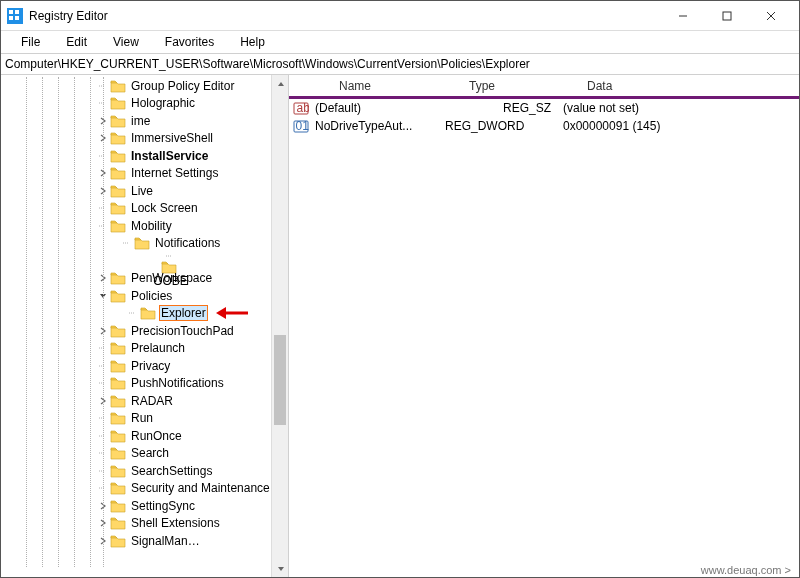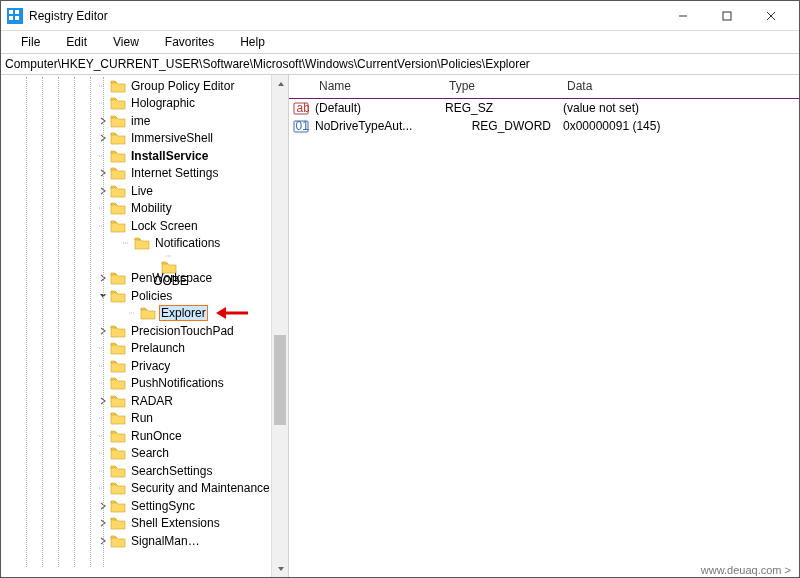--- a/index.html
+++ b/index.html
@@ -17,21 +17,21 @@
 .tree { width: 288px; border-right: 1px solid #d0d0d0; overflow: hidden; position: relative; padding-top: 2px; }
 .tree-inner { position: relative; }
 .row { display: flex; align-items: center; height: 17.5px; white-space: nowrap; }
 .expander { width: 12px; height: 12px; display: flex; align-items: center; justify-content: center; margin-right: 1px; }
 .expander svg { width: 8px; height: 8px; }
 .folder { width: 16px; height: 14px; margin-right: 3px; flex: none; }
 .node-label { font-size: 12px; padding: 0 2px; }
 .node-label.selected { background: #cce8ff; border: 1px solid #f97316; padding: 0 1px; }
 .vline { position: absolute; border-left: 1px dotted #b0b0b0; top: 0; bottom: 0; }
 .listpane { flex: 1; position: relative; }
-.list-header { display: flex; height: 24px; border-bottom: 1px solid #701a75; }
+.list-header { display: flex; height: 24px; border-bottom: 3px solid #701a75; justify-content: flex-end; }
 .colh { padding: 4px 8px; font-size: 12px; color: #333; border-right: 1px solid transparent; }
 .list-body { }
 .list-row { display: flex; height: 18px; align-items: center; }
 .cell { padding: 0 6px; font-size: 12px; white-space: nowrap; overflow: hidden; text-overflow: ellipsis; }
 .valicon { width: 16px; height: 16px; margin-left: 4px; flex: none; }
 .scrollbar { position: absolute; right: 0; top: 0; bottom: 0; width: 17px; background: #f0f0f0; border-left: 1px solid #ddd; }
 .sb-btn { width: 17px; height: 17px; background: #f0f0f0; display:flex; align-items:center; justify-content:center; }
 .sb-thumb { position: absolute; left: 2px; right: 2px; background: #c2c2c2; border-radius: 0; }
 .tree .scrollbar { right: 0; }
 .watermark { position: absolute; right: 6px; bottom: 2px; font-size: 11px; color: #777; background: rgba(255,255,255,0.8); padding: 0 3px; }
@@ -178,33 +178,33 @@
           <div class="row" style="padding-left: 96px;">
             <span class="expander">
               <svg viewBox="0 0 8 8">
                 <line x1="0" y1="4" x2="6" y2="4" stroke="#b0b0b0" stroke-dasharray="1 1"></line>
               </svg>
             </span>
             <span class="folder"><svg viewBox="0 0 16 14">
                 <path d="M1 3 L6 3 L8 5 L15 5 L15 13 L1 13 Z" fill="#ffd868" stroke="#c9a227" stroke-width="0.6"></path>
                 <path d="M1 3 L1 2 L5 2 L7 4 L1 4 Z" fill="#f7c948" stroke="#c9a227" stroke-width="0.6"></path>
               </svg></span>
+            <span class="node-label">Lock Screen</span>
+          </div>
+          <div class="row" style="padding-left: 96px;">
+            <span class="expander">
+              <svg viewBox="0 0 8 8">
+                <line x1="0" y1="4" x2="6" y2="4" stroke="#b0b0b0" stroke-dasharray="1 1"></line>
+              </svg>
+            </span>
+            <span class="folder"><svg viewBox="0 0 16 14">
+                <path d="M1 3 L6 3 L8 5 L15 5 L15 13 L1 13 Z" fill="#ffd868" stroke="#c9a227" stroke-width="0.6"></path>
+                <path d="M1 3 L1 2 L5 2 L7 4 L1 4 Z" fill="#f7c948" stroke="#c9a227" stroke-width="0.6"></path>
+              </svg></span>
             <span class="node-label">Mobility</span>
-          </div>
-          <div class="row" style="padding-left: 96px;">
-            <span class="expander">
-              <svg viewBox="0 0 8 8">
-                <line x1="0" y1="4" x2="6" y2="4" stroke="#b0b0b0" stroke-dasharray="1 1"></line>
-              </svg>
-            </span>
-            <span class="folder"><svg viewBox="0 0 16 14">
-                <path d="M1 3 L6 3 L8 5 L15 5 L15 13 L1 13 Z" fill="#ffd868" stroke="#c9a227" stroke-width="0.6"></path>
-                <path d="M1 3 L1 2 L5 2 L7 4 L1 4 Z" fill="#f7c948" stroke="#c9a227" stroke-width="0.6"></path>
-              </svg></span>
-            <span class="node-label">Lock Screen</span>
           </div>
           <div class="row" style="padding-left: 120px;">
             <span class="expander">
               <svg viewBox="0 0 8 8">
                 <line x1="0" y1="4" x2="6" y2="4" stroke="#b0b0b0" stroke-dasharray="1 1"></line>
               </svg>
             </span>
             <span class="folder"><svg viewBox="0 0 16 14">
                 <path d="M1 3 L6 3 L8 5 L15 5 L15 13 L1 13 Z" fill="#ffd868" stroke="#c9a227" stroke-width="0.6"></path>
                 <path d="M1 3 L1 2 L5 2 L7 4 L1 4 Z" fill="#f7c948" stroke="#c9a227" stroke-width="0.6"></path>
@@ -442,30 +442,30 @@
           <div class="colh" style="width: 118px;">Type</div>
           <div class="colh" style="width: 220px;">Data</div>
         </div>
       <div class="list-body" id="list-body">
           <div class="list-row">
             <span class="valicon"><svg viewBox="0 0 16 16">
                 <rect x="1" y="3" width="14" height="11" rx="1" fill="#fff" stroke="#b04040"></rect>
                 <text x="3.5" y="12" font-size="8" fill="#b04040" font-family="Consolas">ab</text>
               </svg></span>
             <div class="cell" style="width: 130px;">(Default)</div>
-            <div class="cell" style="width: 118px;">REG_SZ</div>
+            <div class="cell" style="width: 118px; text-align: right;">REG_SZ</div>
             <div class="cell" style="width: 220px;">(value not set)</div>
           </div>
           <div class="list-row">
             <span class="valicon"><svg viewBox="0 0 16 16">
                 <rect x="1" y="3" width="14" height="11" rx="1" fill="#fff" stroke="#3a6fb0"></rect>
                 <text x="2.5" y="12" font-size="7" fill="#3a6fb0" font-family="Consolas">011</text>
               </svg></span>
             <div class="cell" style="width: 130px;">NoDriveTypeAut...</div>
-            <div class="cell" style="width: 118px; text-align: right;">REG_DWORD</div>
+            <div class="cell" style="width: 118px;">REG_DWORD</div>
             <div class="cell" style="width: 220px;">0x00000091 (145)</div>
           </div>
         </div>
     </div>
   </div>
 
   <div class="watermark">www.deuaq.com &gt;</div>
 </div>
 
 </body></html>

